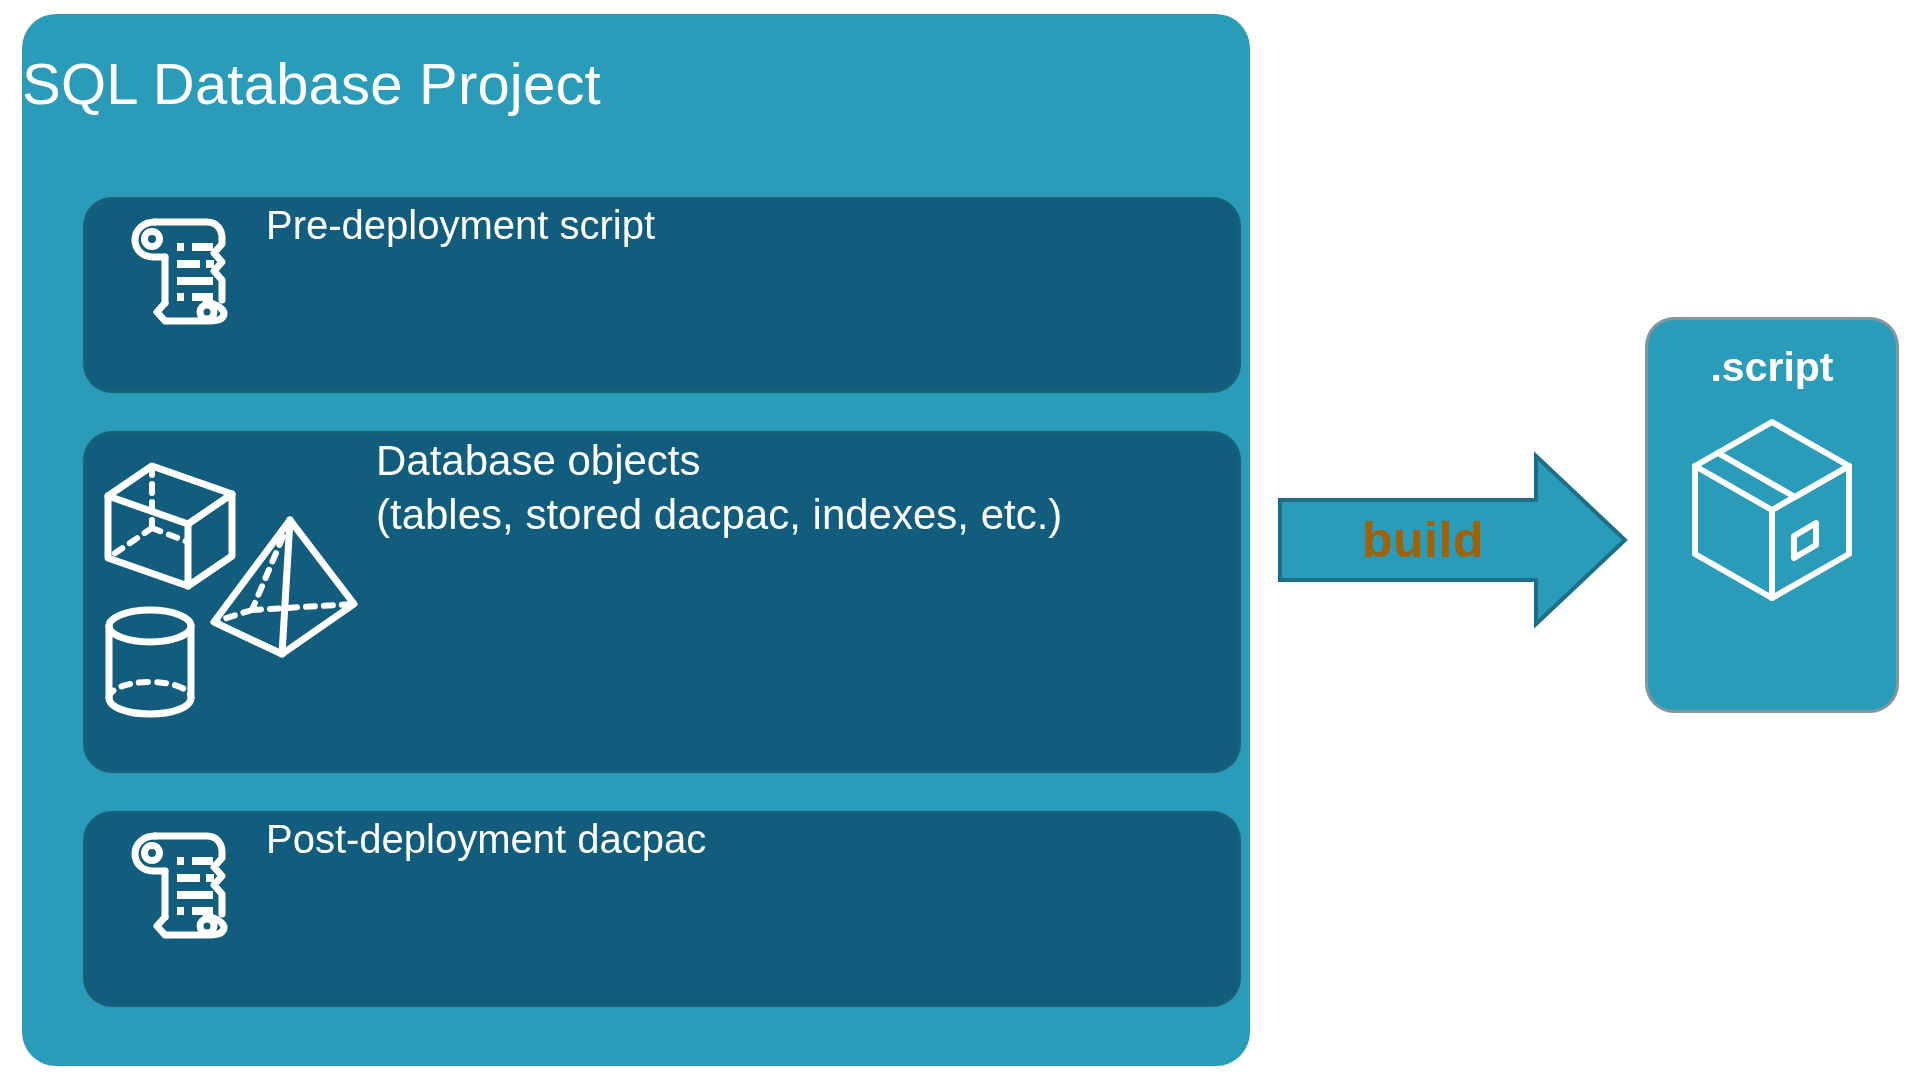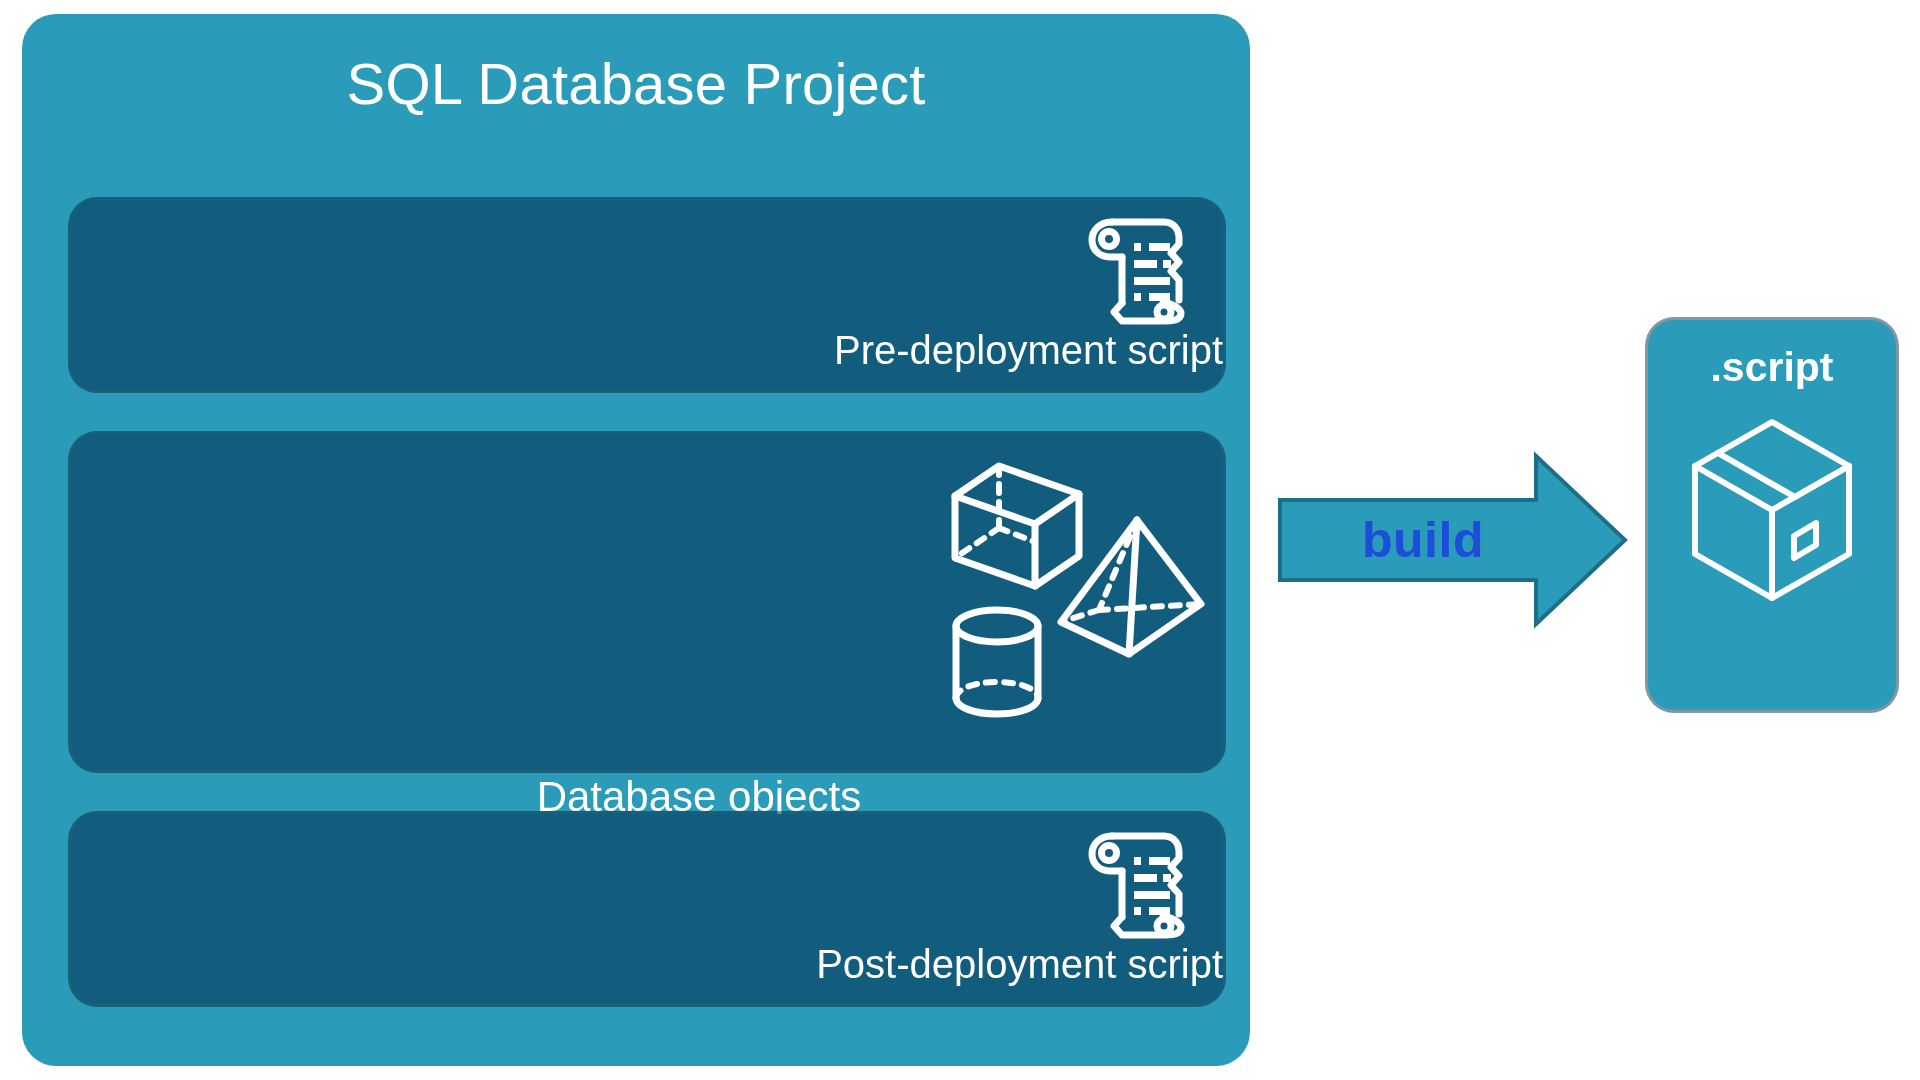--- a/index.html
+++ b/index.html
@@ -32,40 +32,39 @@
     background: #2a9bb8;
     border-radius: 34px;
     box-sizing: border-box;
   }
 
   .project-title {
     position: absolute;
     left: 0;
     top: 38px;
     width: 1228px;
-    text-align: center;
+    text-align: left;
     color: #ffffff;
     font-size: 58px;
     font-weight: 400;
     letter-spacing: 0.2px;
     line-height: 1.1;
   }
 
   
   .card {
     position: absolute;
-    left: 49px;
+    left: 64px;
     width: 1152px;
     background: #125c7d;
     border-radius: 26px;
     box-sizing: border-box;
     box-shadow: 0 0 0 3px rgba(7,48,67,0.55);
     display: flex;
-    align-items: flex-end;
-    flex-direction: column;
+    align-items: flex-start;
   }
   .card-pre  { top: 186px;  height: 190px; }
   .card-objs { top: 420px;  height: 336px; }
   .card-post { top: 800px;  height: 190px; }
 
   .card-icons {
     flex: 0 0 auto;
     display: flex;
     align-items: center;
     justify-content: center;
@@ -93,21 +92,21 @@
   }
   .build-label {
     position: absolute;
     left: 1278px;
     top: 452px;
     width: 290px;
     height: 176px;
     display: flex;
     align-items: center;
     justify-content: center;
-    color: #1d4ed8;
+    color: #a16207;
     font-size: 50px;
     font-weight: bold;
     letter-spacing: 0.5px;
     pointer-events: none;
   }
 
   
   .dacpac-panel {
     position: absolute;
     left: 1648px;
@@ -229,21 +228,21 @@
             <path d="M56 47 L63 47"></path>
             <path d="M71 47 L92 47"></path>
             <path d="M56 64 L79 64"></path>
             <path d="M85 64 L93 64"></path>
             <path d="M56 81 L92 81"></path>
             <path d="M56 97 L63 97"></path>
             <path d="M71 97 L92 97"></path>
           </g>
         </svg>
       </div>
-      <div class="card-text">Post-deployment script</div>
+      <div class="card-text">Post-deployment dacpac</div>
     </div>
 
   </div>
 
   <svg class="build-arrow" viewBox="0 0 350 176">
     <path d="M2 48 L258 48 L258 4 L347 88 L258 172 L258 128 L2 128 Z" fill="#2a9bb8" stroke="#1c6f87" stroke-width="4" stroke-linejoin="miter"></path>
   </svg>
   <div class="build-label">build</div>
 
   <div class="dacpac-panel">

